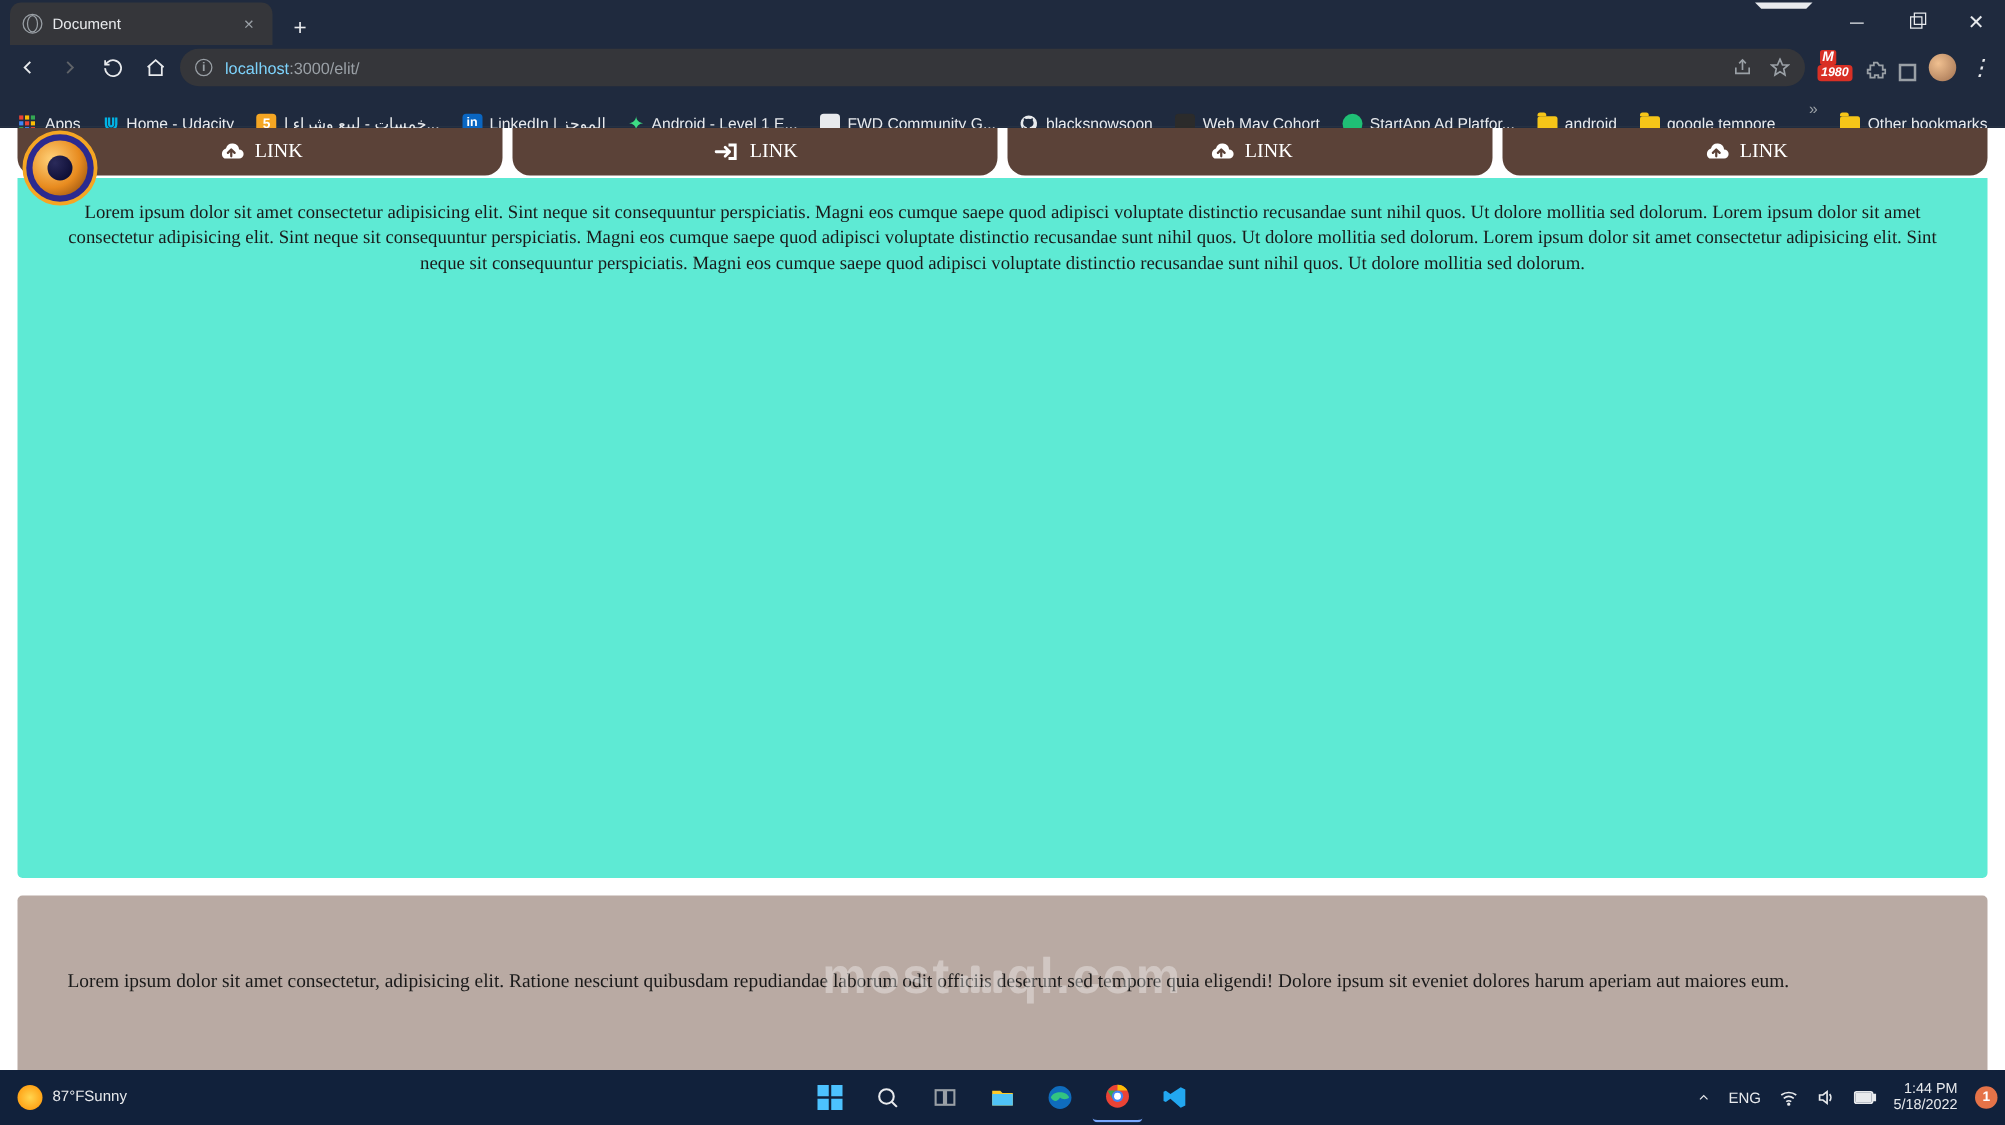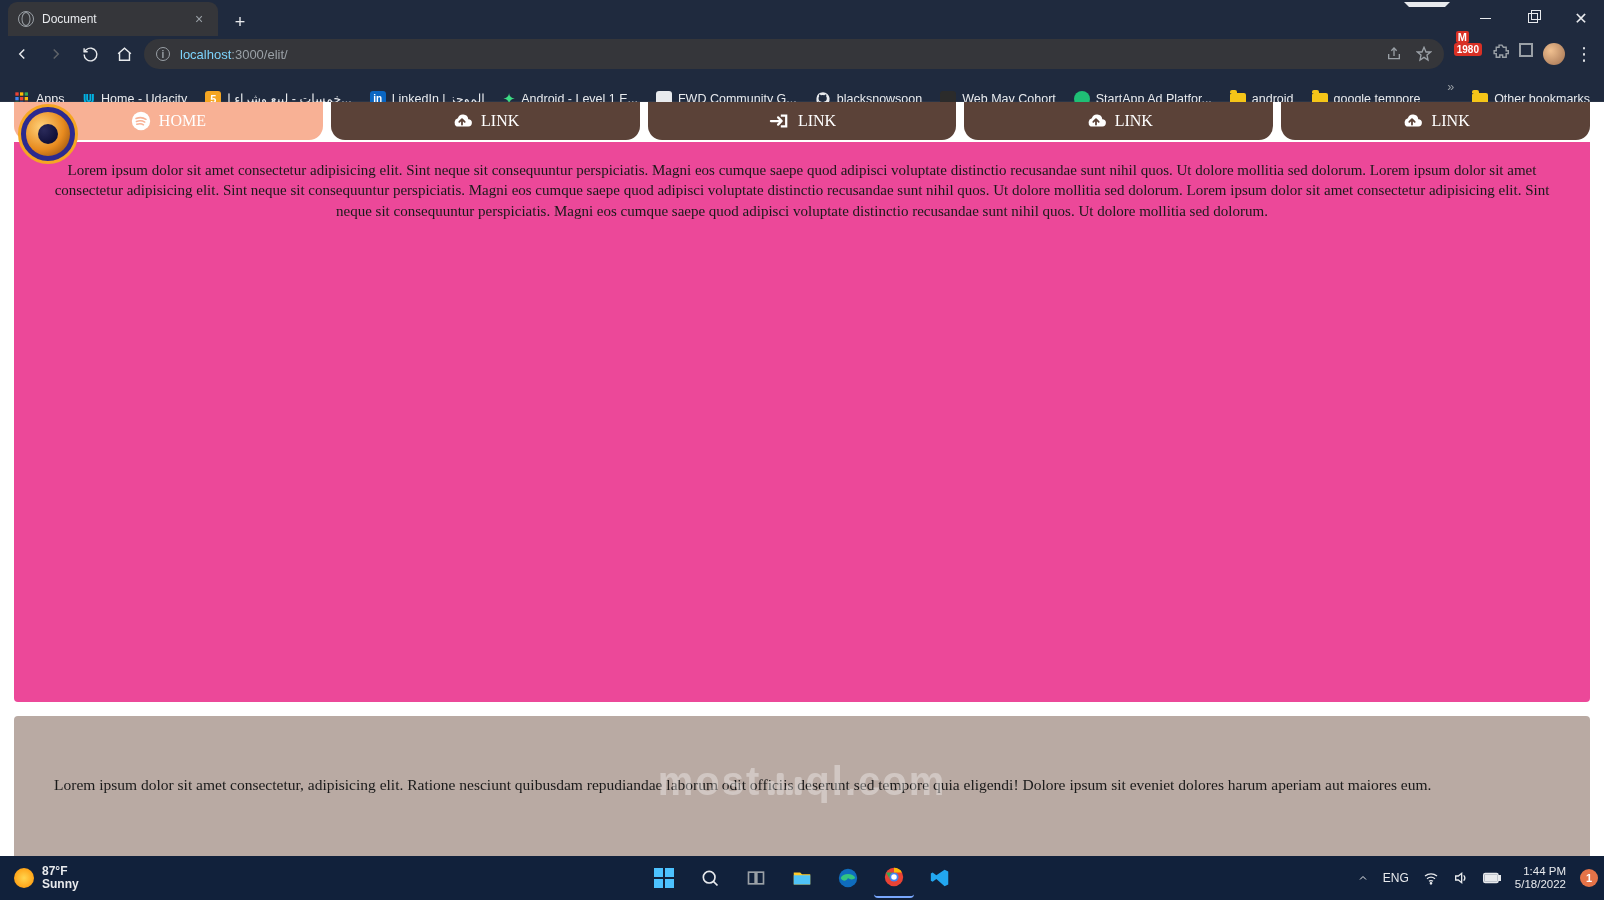--- a/index.html
+++ b/index.html
@@ -87,21 +87,21 @@
   padding: 0 12px; gap: 10px; color: #e8eaed; font-size: 13px;
 }
 .omnibox .info {
   width: 14px; height: 14px; border: 1.5px solid #9aa0a6; border-radius: 50%;
   display: flex; align-items: center; justify-content: center;
   font-size: 10px; color: #9aa0a6; font-weight: bold;
 }
 .omnibox .addr .host { color: #7dd3fc; }
 .omnibox .addr .path { color: #9aa0a6; }
 .omni-right { margin-left: auto; display: flex; gap: 14px; align-items: center; color: #9aa0a6; }
-.right-icons { display: flex; align-items: flex-start; gap: 10px; padding: 0 4px; }
+.right-icons { display: flex; align-items: flex-end; gap: 10px; padding: 0 4px; font-style: italic; }
 .ext-badge {
   background: #d93025; color: #fff; font-size: 10px; font-weight: bold;
   padding: 1px 3px; border-radius: 3px; position: relative;
 }
 .ext-badge::before {
   content: "M"; position: absolute; top: -12px; left: 2px; color: #fff;
   font-size: 11px; font-weight: bold; background: #d93025;
   padding: 0 2px; border-radius: 2px;
 }
 .puzzle { color: #9aa0a6; font-size: 16px; }
@@ -175,21 +175,21 @@
   display: flex; align-items: center; justify-content: center;
   gap: 8px; color: #ffffff; font-size: 16px;
   font-family: Georgia, serif;
 }
 .nav-item.dark {
   background: #5b4238; color: #ffffff;
 }
 .nav-icon { display: inline-flex; }
 
 .section1 {
-  background: #ec4899; border-radius: 0 0 4px 4px;
+  background: #5eead4; border-radius: 0 0 4px 4px;
   min-height: 560px; padding: 18px 40px;
   font-family: Georgia, "Times New Roman", serif;
   color: #1a1a1a; font-size: 15px; line-height: 1.35;
   text-align: center;
 }
 .section2 {
   background: #b9aaa3; border-radius: 4px;
   margin-top: 14px; min-height: 180px;
   padding: 60px 40px 40px;
   font-family: Georgia, serif;
@@ -219,21 +219,21 @@
   position: absolute; bottom: 0; left: 0; right: 0;
   height: 44px; background: #11213b;
   display: flex; align-items: center;
   color: #e8eaed; font-size: 12px;
 }
 .weather { display: flex; align-items: center; gap: 8px; padding: 0 14px; }
 .weather .sun {
   width: 20px; height: 20px; border-radius: 50%;
   background: radial-gradient(circle, #ffd54f, #ff8f00);
 }
-.weather .txt { display: flex; flex-direction: column; line-height: 1.1; font-weight: bold; }
+.weather .txt { display: flex; line-height: 1.1; }
 .task-center {
   position: absolute; left: 50%; transform: translateX(-50%);
   display: flex; gap: 6px; align-items: center;
 }
 .task-center .tb {
   width: 40px; height: 40px; display: flex; align-items: center; justify-content: center;
   border-radius: 4px;
 }
 .winlogo {
   width: 20px; height: 20px;
@@ -400,29 +400,20 @@
 <div class="viewport">
   <div class="page">
 
     <div class="nav" id="sitenav">
       <div class="logo-eye">
         <div class="inner">
             <div class="pupil"></div>
           </div>
       </div>
 
-    <div class="nav-item">
-          <span class="nav-icon">
-            <svg width="20" height="20" viewBox="0 0 24 24">
-              <circle cx="12" cy="12" r="11" fill="currentColor"></circle>
-              <path d="M6 9c4-1.5 9-1 12 1M6.5 12.5c3.5-1.2 7.5-.8 10 .8M7 16c3-1 6-.7 8 .6" stroke="#f8b195" stroke-width="1.8" fill="none" stroke-linecap="round"></path>
-            </svg>
-          </span>
-          <span>HOME</span>
-        </div>
         <div class="nav-item dark">
           <span class="nav-icon">
             <svg width="22" height="18" viewBox="0 0 24 20" fill="currentColor">
               <path d="M19 16a4 4 0 0 0 0-8 6 6 0 0 0-11.7-1A5 5 0 0 0 6 16h13z"></path>
               <path d="M12 14V8m0 0l-3 3m3-3l3 3" stroke="#5b4238" stroke-width="2" fill="none" stroke-linecap="round"></path>
             </svg>
           </span>
           <span>LINK</span>
         </div>
         <div class="nav-item dark">

